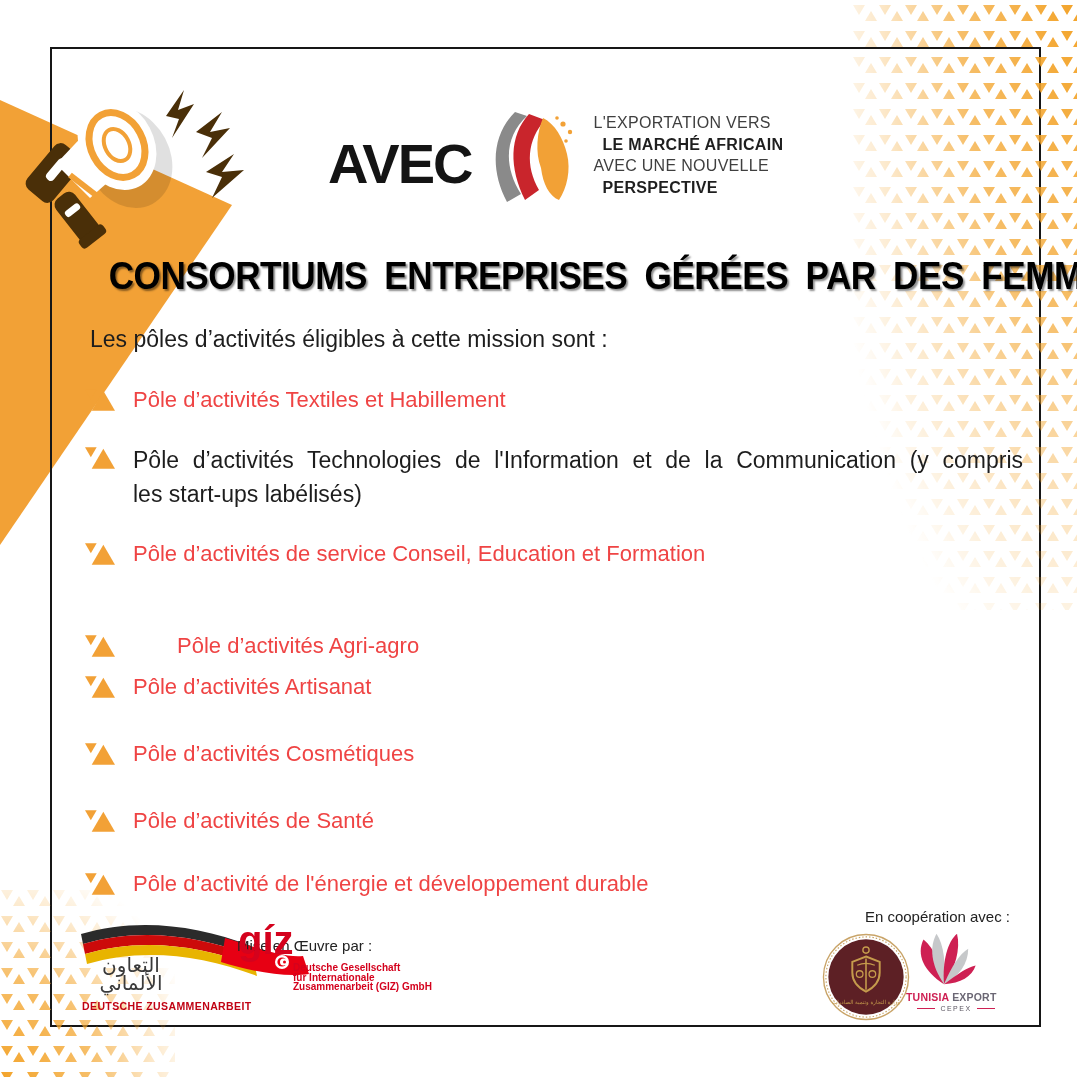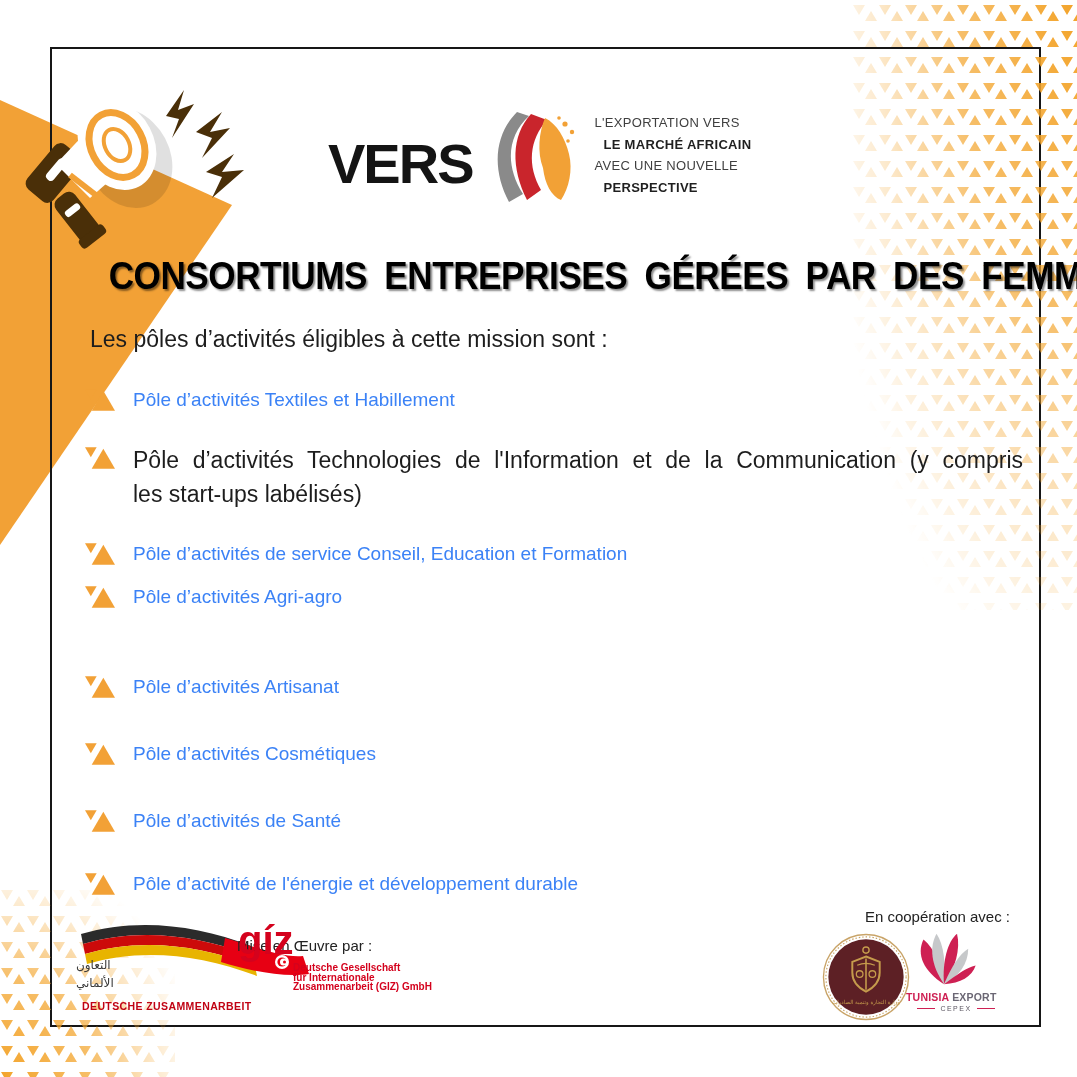--- a/index.html
+++ b/index.html
@@ -11,38 +11,38 @@
   .card-border{position:absolute;left:50px;top:47px;width:991px;height:980px;border:2px solid #161616;box-sizing:border-box;z-index:3;pointer-events:none;}
 
   .decor{position:absolute;z-index:2;}
   .decor.over{z-index:4;}
   .content{position:absolute;z-index:5;}
 
   
   .pema-row{left:328px;top:108px;display:flex;align-items:flex-start;}
   .pema-word{font-size:56px;font-weight:700;letter-spacing:-2px;color:#141414;line-height:1;margin-top:28px;}
   .africa{margin-left:6px;}
-  .tagline{margin-left:16px;margin-top:4px;font-size:13px;line-height:21.5px;letter-spacing:.3px;color:#3f3f3f;white-space:nowrap;}
+  .tagline{margin-left:16px;margin-top:4px;font-size:16px;line-height:21.5px;letter-spacing:.3px;color:#3f3f3f;white-space:nowrap;}
   .tagline .b{font-weight:700;color:#1f1f1f;margin-left:9px;}
 
   
   .title{left:52px;top:254px;width:991px;text-align:center;}
   .title span{display:inline-block;transform:scaleX(.9);transform-origin:center;font-size:39px;font-weight:700;letter-spacing:-.5px;word-spacing:9px;color:#000;text-shadow:2px 2px 2px rgba(0,0,0,.45);white-space:nowrap;}
 
   .intro{left:90px;top:326px;font-size:23px;color:#1d1d1d;}
 
   
   .row{position:absolute;left:85px;display:flex;align-items:flex-start;z-index:5;}
   .row svg{flex:0 0 auto;margin-right:18px;margin-top:2px;}
-  .row .txt{font-size:19px;color:#3b82f6;line-height:30px;text-align:center;}
+  .row .txt{font-size:22px;color:#ef4444;line-height:30px;text-align:center;}
   .row .txt2{width:890px;font-size:23px;color:#1d1d1d;line-height:34px;}
   .row .jline{text-align-last:justify;}
 
   
-  .gc-arabic{left:76px;top:956px;width:110px;text-align:left;font-family:"DejaVu Sans",sans-serif;font-size:12px;line-height:18px;color:#3a3a3a;}
+  .gc-arabic{left:76px;top:956px;width:110px;text-align:center;font-family:"DejaVu Sans",sans-serif;font-size:20px;line-height:18px;color:#3a3a3a;}
   .gc-caption{left:82px;top:1000px;font-size:10.5px;font-weight:700;letter-spacing:.4px;color:#C00314;}
   .mise{left:237px;top:937px;font-size:15px;color:#222;}
   .giz-word{left:238px;top:920px;font-size:40px;font-weight:700;color:#D4021D;line-height:1;}
   .giz-lines{left:293px;top:963px;font-size:10px;line-height:9.5px;font-weight:700;color:#D4021D;}
   .coop{left:820px;top:908px;width:190px;text-align:right;font-size:15px;color:#222;}
   .tun-block{left:906px;top:932px;width:100px;text-align:left;}
   .tun-name{font-size:10.5px;font-weight:700;letter-spacing:.2px;white-space:nowrap;margin-top:1px;}
   .tun-name .p1{color:#CE2053;}
   .tun-name .p2{color:#6B6774;}
   .cepex{font-size:7px;letter-spacing:1.5px;color:#5A5560;margin-top:2px;display:flex;align-items:center;justify-content:center;gap:5px;}
@@ -114,21 +114,21 @@
     <ellipse cx="117" cy="67" rx="12" ry="17" transform="rotate(-28 117 67)" fill="#ffffff" stroke="#F2A136" stroke-width="4"></ellipse>
 
     <g fill="#4A2F08">
       <polygon points="166,38 184,12 178,32 194,26 172,60 179,41"></polygon>
       <polygon points="196,54 222,34 210,54 230,50 202,80 212,60"></polygon>
       <polygon points="206,94 234,76 222,94 244,92 212,120 222,99"></polygon>
     </g>
   </svg>
 
   <div class="content pema-row">
-    <div class="pema-word">VERS</div>
+    <div class="pema-word">AVEC</div>
     <svg class="africa" width="100" height="100" viewBox="0 0 100 100">
       <path d="M38,4 C16,26 12,60 30,94 L44,86 C26,58 28,28 50,8 Z" fill="#8A8A8A"></path>
       <path d="M52,6 C32,28 32,60 48,92 L62,82 C48,58 50,32 68,12 Z" fill="#C9252C"></path>
       <path d="M66,10 C60,24 58,44 64,60 C66,76 72,88 82,92 C90,80 94,62 90,46 C86,30 78,16 66,10 Z" fill="#F2A136"></path>
       <circle cx="86" cy="16" r="2.6" fill="#F2A136"></circle>
       <circle cx="93" cy="24" r="2.2" fill="#F2A136"></circle>
       <circle cx="89" cy="33" r="1.8" fill="#F2A136"></circle>
       <circle cx="80" cy="10" r="1.8" fill="#F2A136"></circle>
     </svg>
     <div class="tagline">
@@ -165,21 +165,21 @@
     <svg width="30" height="26" viewBox="0 0 36 28">
         <polygon points="0,1 14,1 7,13" fill="#F2A136"></polygon>
         <polygon points="8,27 36,27 22,3" fill="#F2A136"></polygon>
       </svg>
     <div class="txt2">
       <div class="jline">Pôle d’activités Technologies de l'Information et de la Communication (y compris</div>
       <div>les start-ups labélisés)</div>
     </div>
   </div>
 
-  <div class="row" style="top:582px;">
+  <div class="row" style="top:631px;gap:44px;">
     <svg width="30" height="26" viewBox="0 0 36 28">
         <polygon points="0,1 14,1 7,13" fill="#F2A136"></polygon>
         <polygon points="8,27 36,27 22,3" fill="#F2A136"></polygon>
       </svg>
     <div class="txt">Pôle d’activités Agri-agro</div>
   </div>
 
   <div class="row" style="top:672px;">
     <svg width="30" height="26" viewBox="0 0 36 28">
         <polygon points="0,1 14,1 7,13" fill="#F2A136"></polygon>

